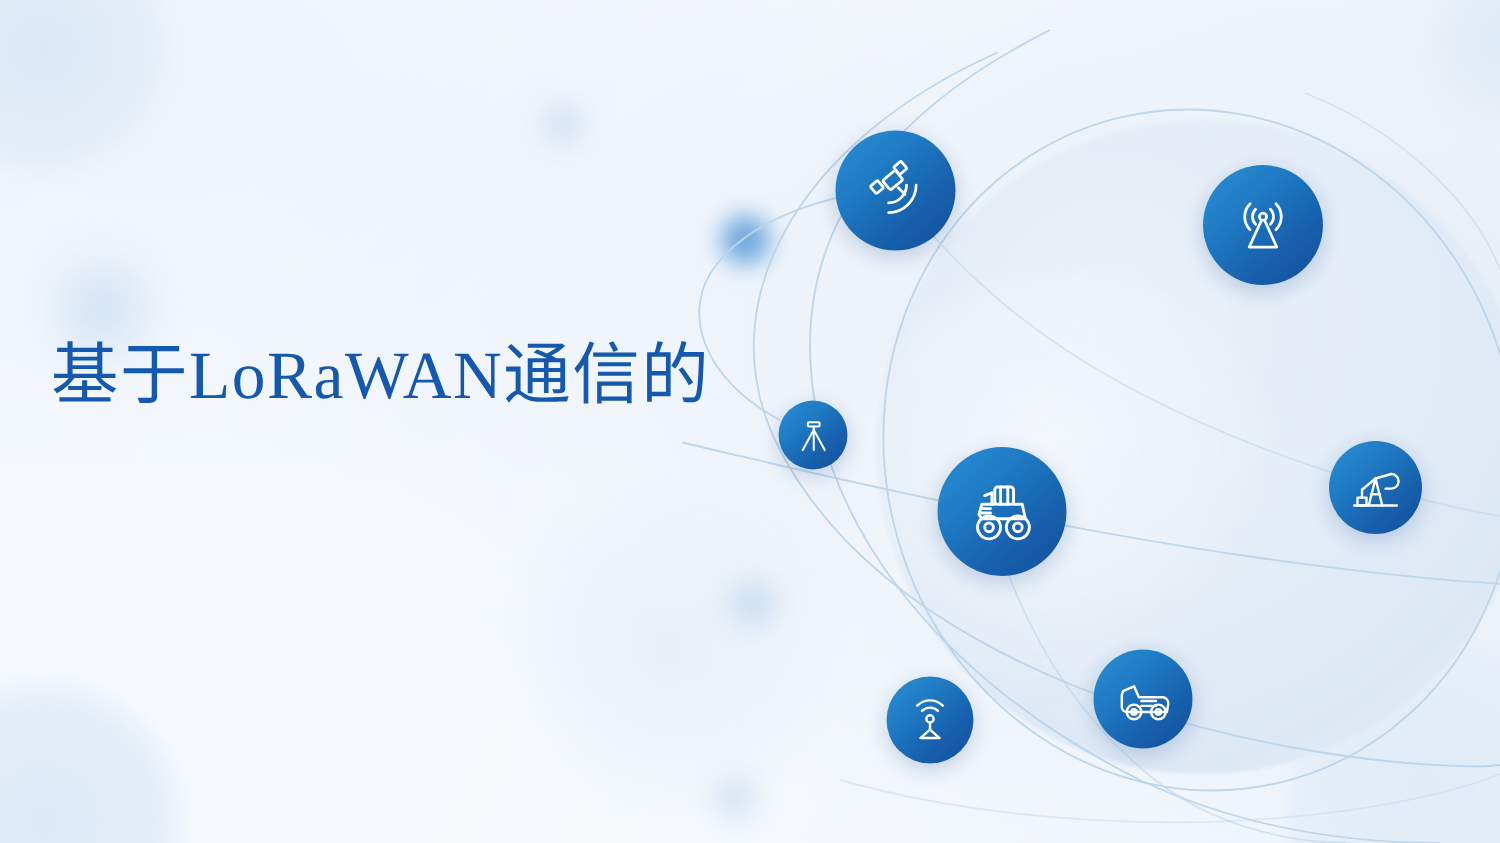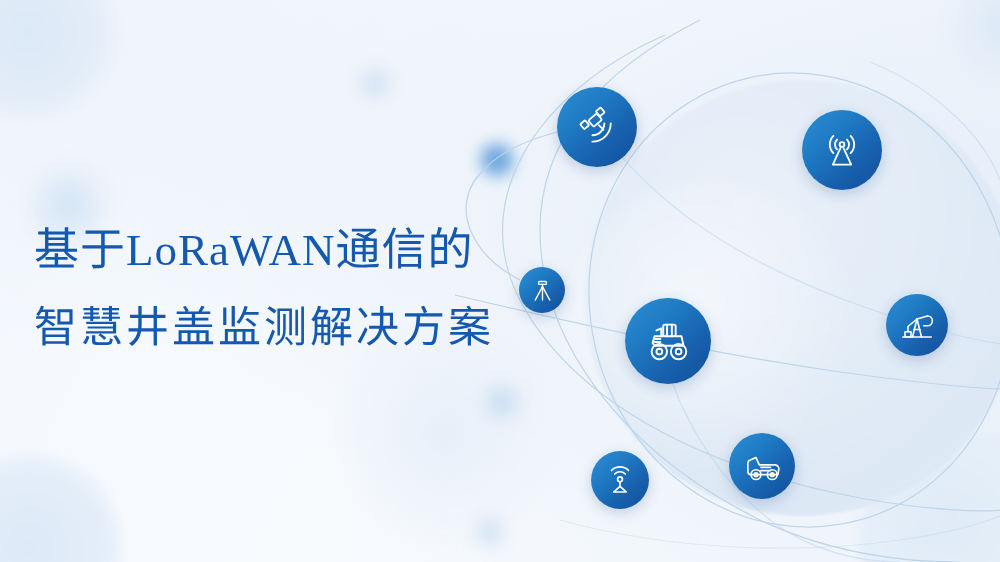--- a/index.html
+++ b/index.html
@@ -244,16 +244,15 @@
         <circle cx="16" cy="34" r="6"></circle>
         <circle cx="16" cy="34" r="2.2"></circle>
         <circle cx="36" cy="34" r="6"></circle>
         <circle cx="36" cy="34" r="2.2"></circle>
       </svg>
     </span>
   </div>
 
   <div class="title-block">
     <div class="title-line l1">基于LoRaWAN通信的</div>
-    <div class="title-line l2">智慧井盖监测解决方案</div>
   </div>
 
 </div>
 
 </body></html>

